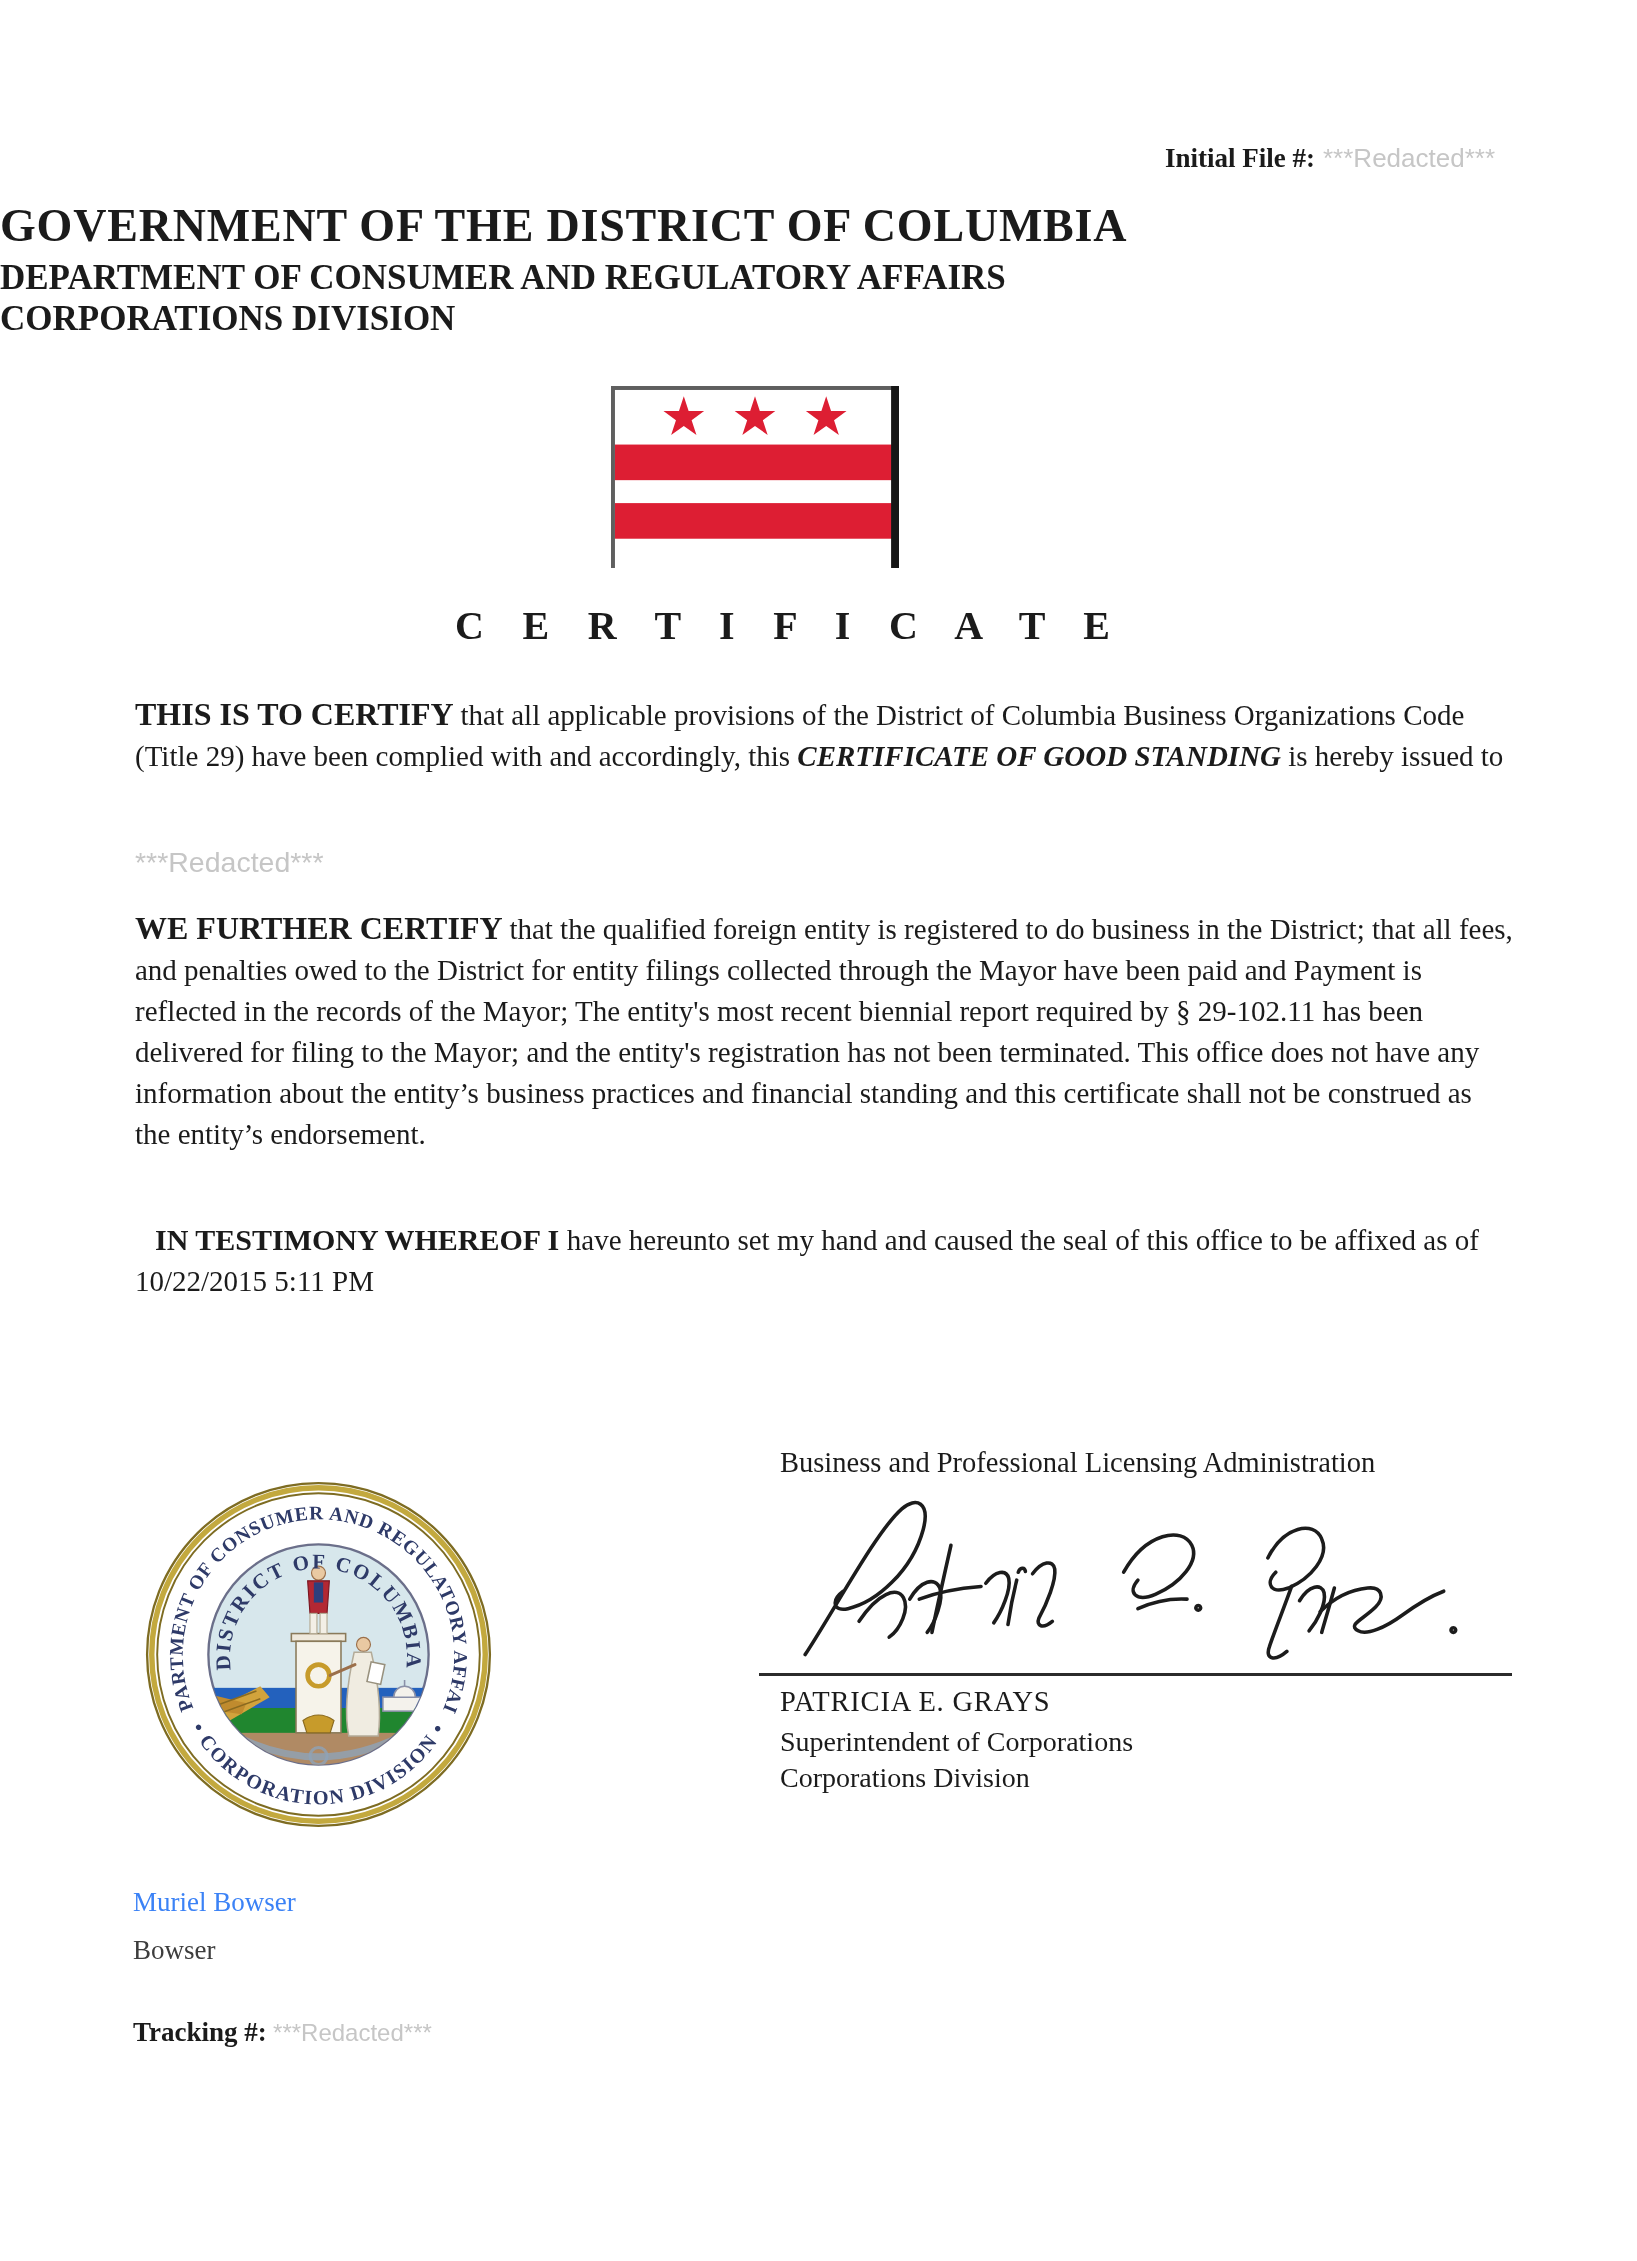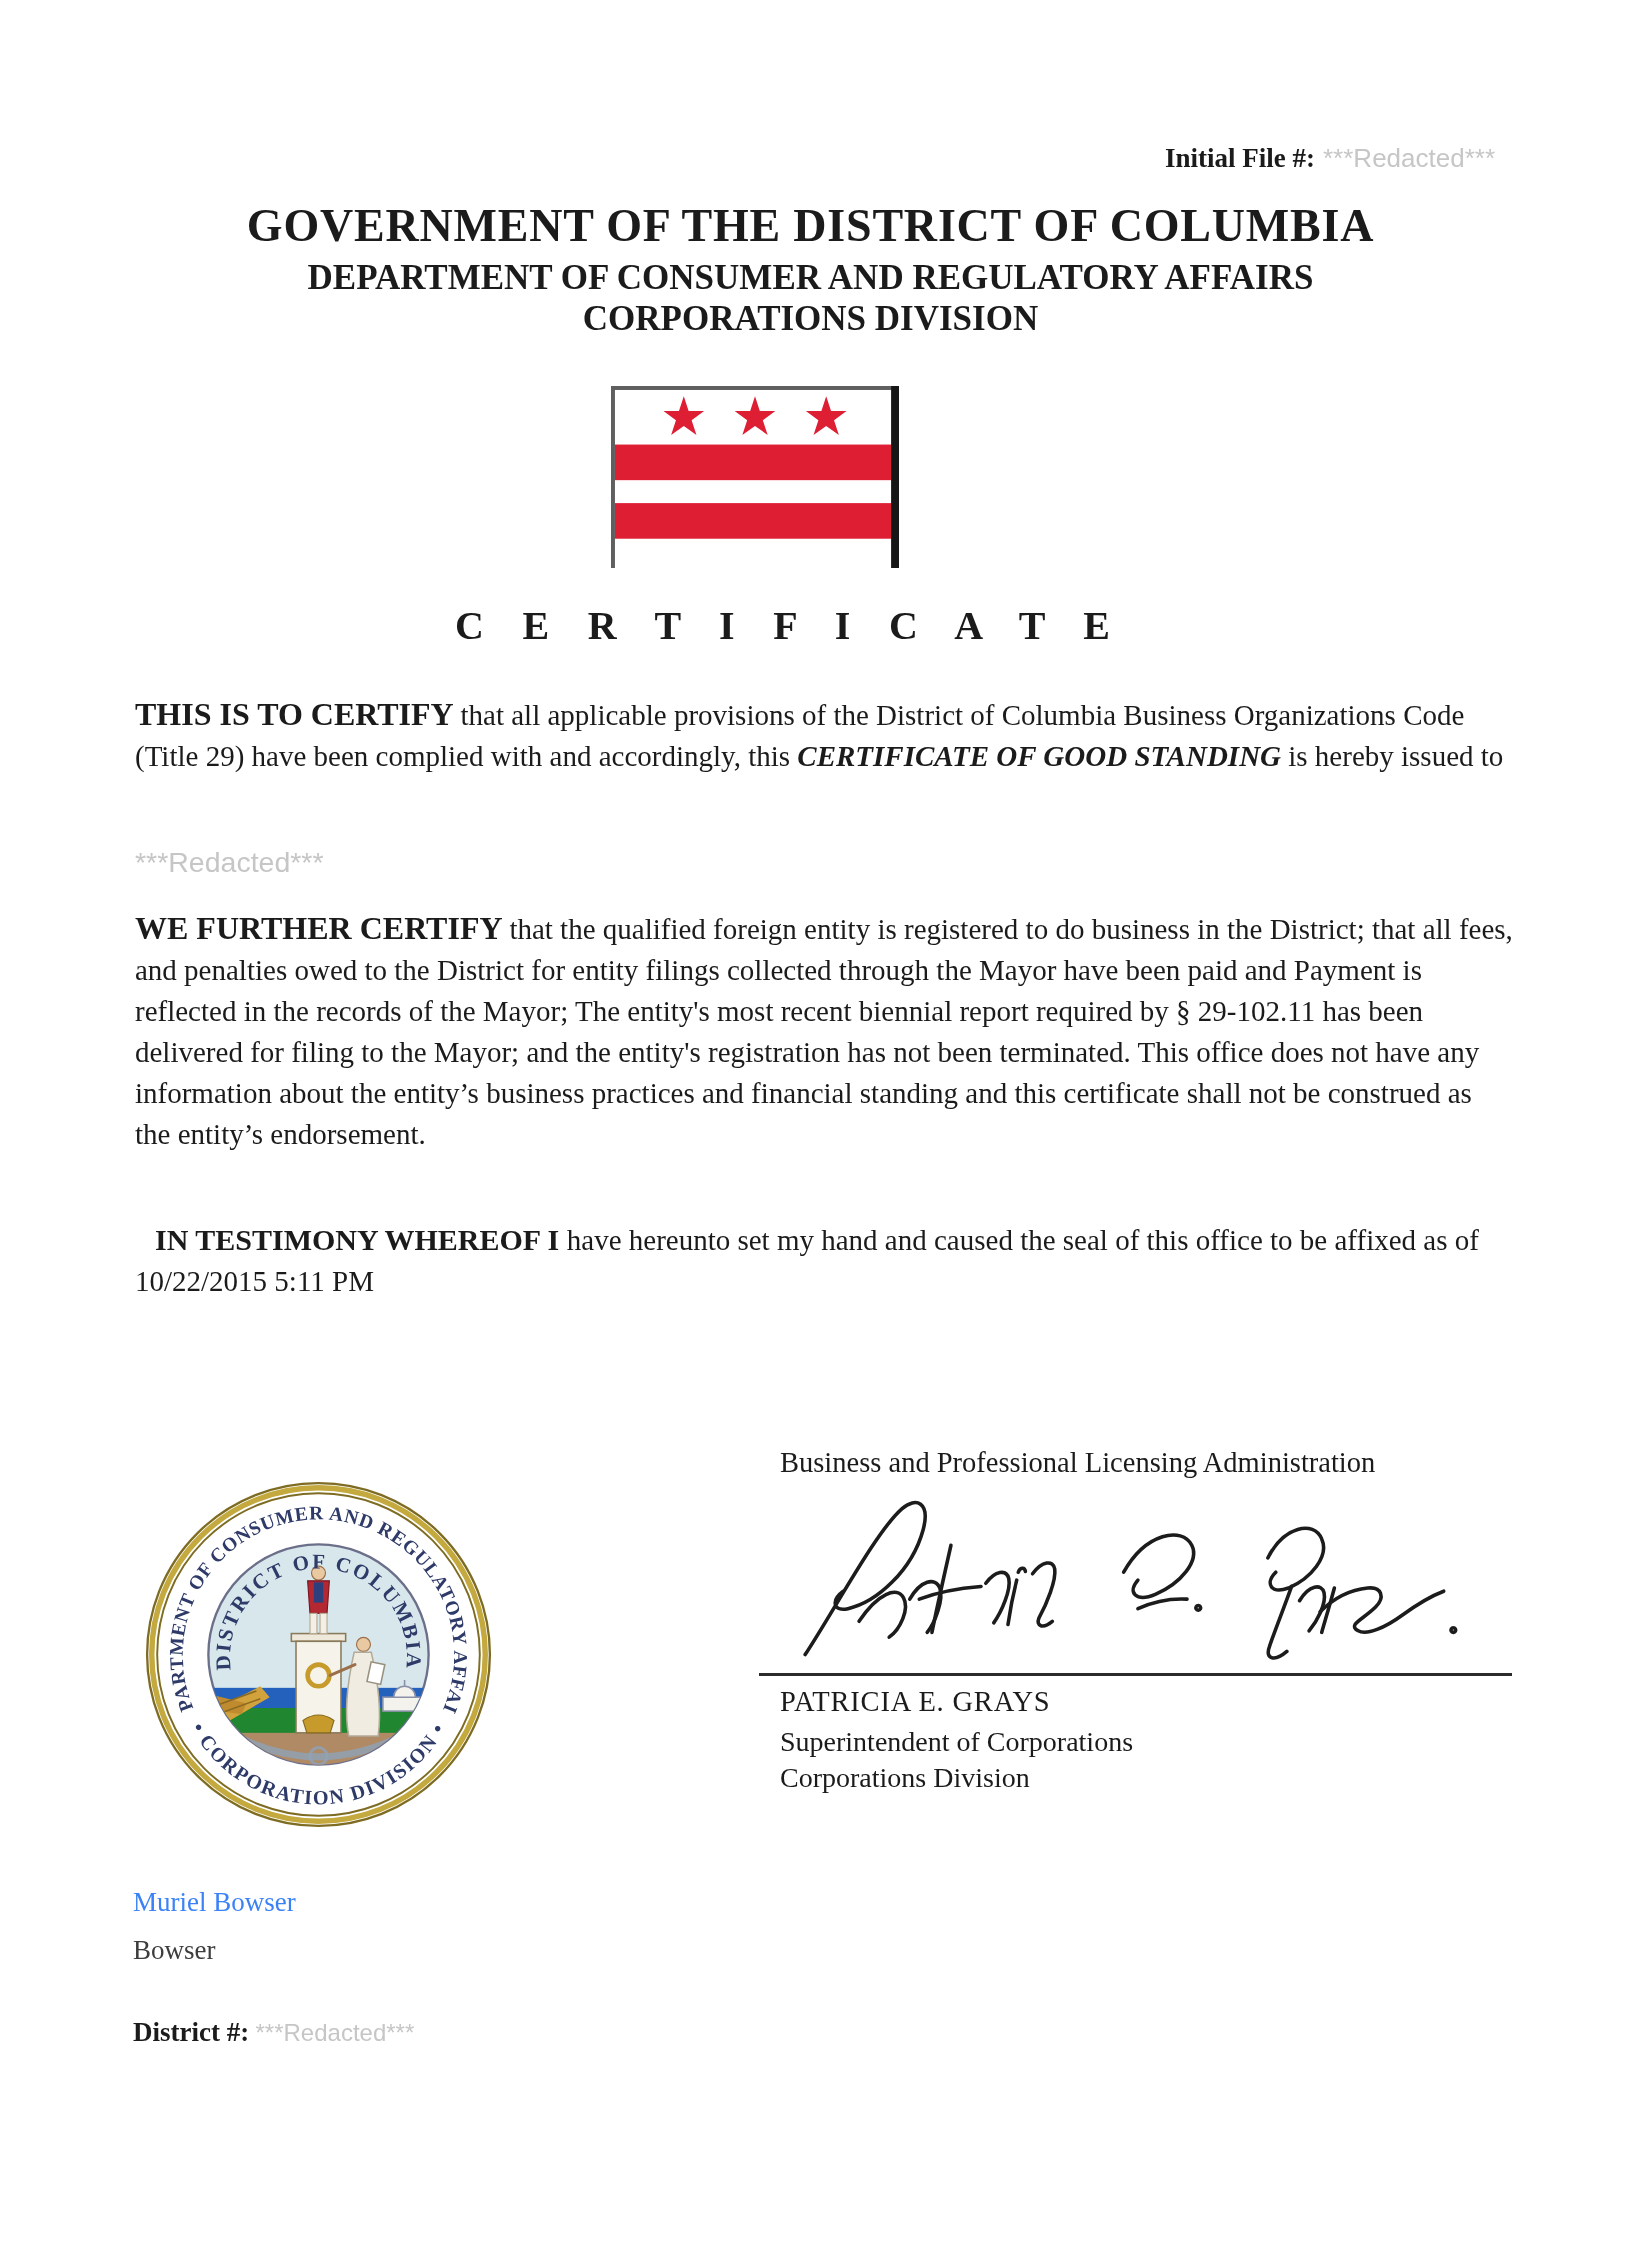--- a/index.html
+++ b/index.html
@@ -15,21 +15,21 @@
   .abs{position:absolute;}
   
   .initial-file{left:1165px;top:143px;font-size:27px;white-space:nowrap;}
   .initial-file .lbl{font-weight:bold;}
   .redacted{
     font-family:"Liberation Sans", sans-serif;
     color:#c6c6c6;
   }
   .initial-file .redacted{font-size:26px;margin-left:8px;}
   
-  .header{left:0;top:200px;width:1565px;text-align:center;line-height:1.12;padding-left:28px;}
+  .header{left:0;top:200px;width:1565px;line-height:1.12;}
   .header .h1{font-size:46px;font-weight:bold;letter-spacing:0.8px;}
   .header .h2{font-size:35px;font-weight:bold;margin-top:6.3px;}
   .header .h3{font-size:35px;font-weight:bold;margin-top:1.6px;}
   
   .flag{left:611px;top:386px;width:288px;height:182px;}
   
   .cert-title{
     left:0;top:602px;width:1565px;text-align:center;
     font-size:40px;font-weight:bold;letter-spacing:14.3px;text-indent:14.3px;
   }
@@ -192,17 +192,17 @@
       </text>
       <text font-family="Liberation Serif, serif" font-size="27" font-weight="bold" fill="#2e3a68" letter-spacing="3">
         <textPath href="#arcInner" startOffset="50%" text-anchor="middle">DISTRICT OF COLUMBIA</textPath>
       </text>
     </svg>
   </div>
 
   <div class="abs mayor-name">Muriel Bowser</div>
   <div class="abs mayor-title">Bowser</div>
   <div class="abs tracking">
-    <span class="lbl">District #:</span><span class="redacted">***Redacted***</span>
+    <span class="lbl">Tracking #:</span><span class="redacted">***Redacted***</span>
   </div>
 
 </div>
 
 
 </body></html>

